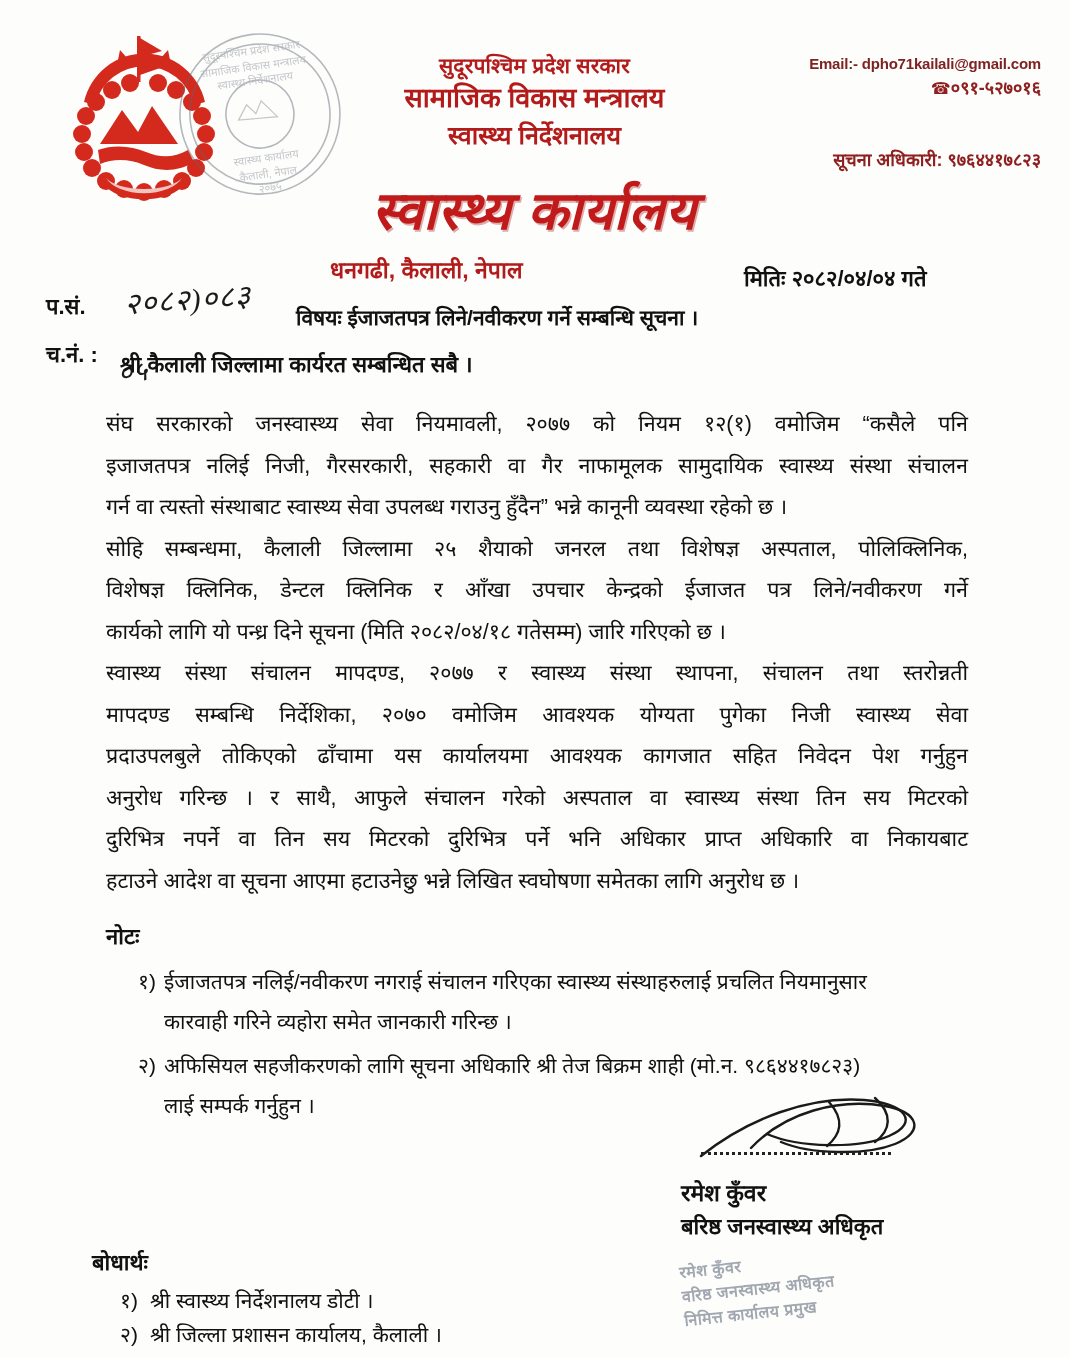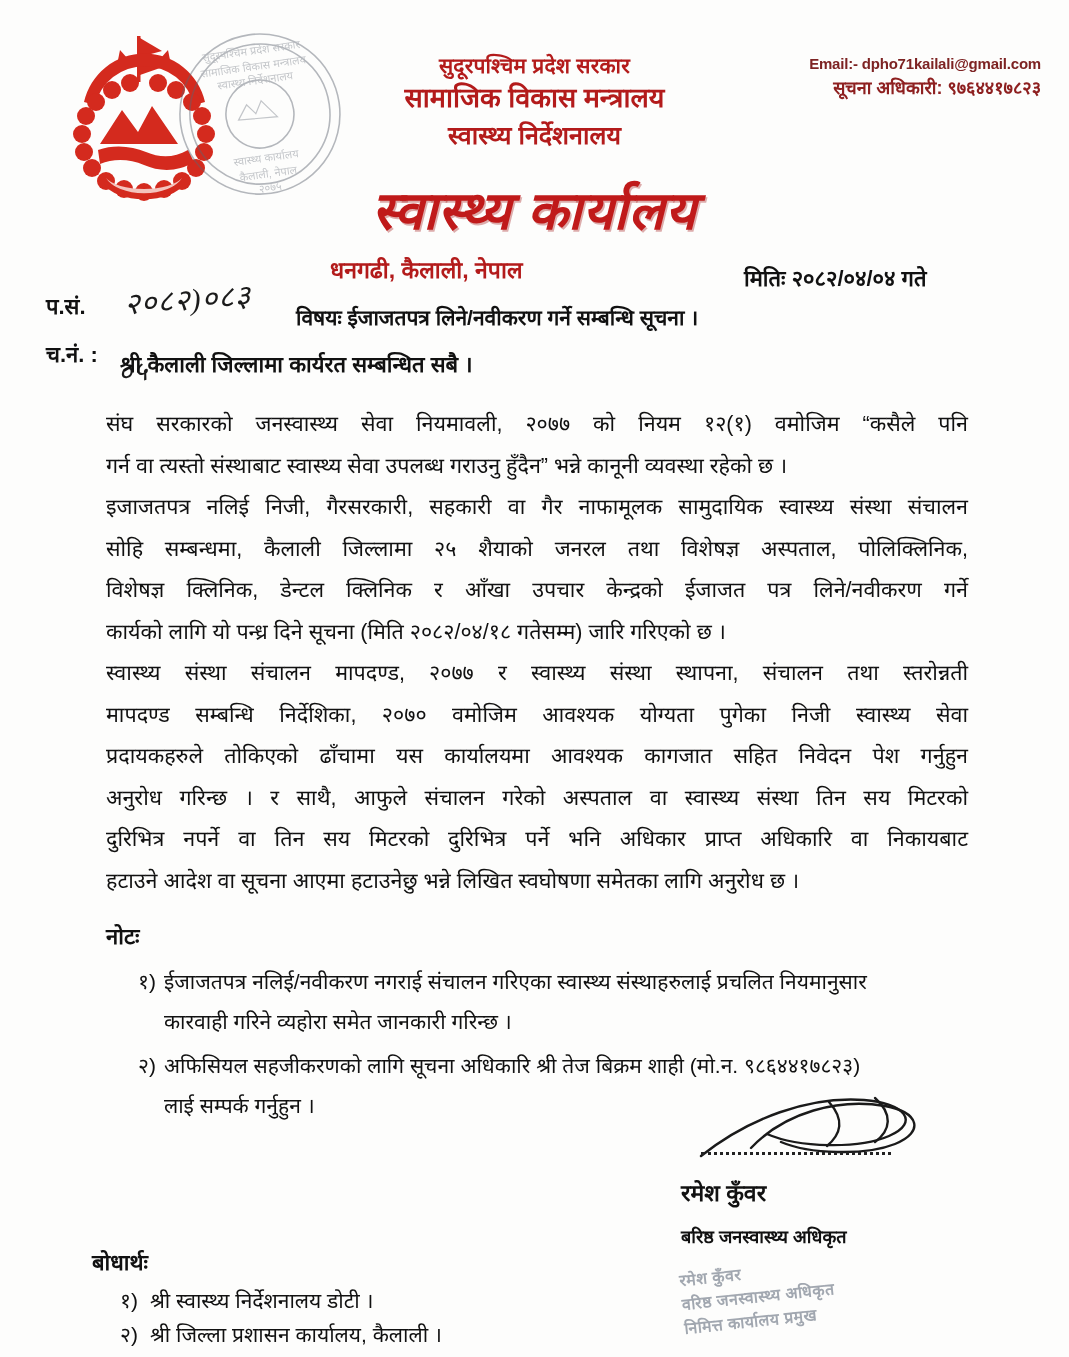--- a/index.html
+++ b/index.html
@@ -109,20 +109,21 @@
     color: #7d2323;
     text-align: right;
   }
   .contact-phone {
     font-size: 18px;
     font-weight: 700;
   }
   .contact-officer {
     font-size: 18px;
     font-weight: 700;
+    margin-top: 44px;
   }
   .phone-glyph { font-size: 16px; }
 
   
   .ref-area {
     position: absolute;
     left: 46px;
     top: 282px;
     width: 300px;
   }
@@ -243,23 +244,23 @@
     top: 62px;
     width: 190px;
     border-bottom: 3px dotted #222;
   }
   .sig-name {
     font-size: 23px;
     font-weight: 600;
     margin-top: 4px;
   }
   .sig-post {
-    font-size: 18px;
-    font-weight: 600;
-    margin-top: 16px;
+    font-size: 22px;
+    font-weight: 600;
+    margin-top: 2px;
   }
   .ink-stamp {
     margin-top: 4px;
     transform: rotate(-6deg);
     color: #7f8793;
     opacity: 0.72;
     font-size: 16px;
     line-height: 1.5;
     font-weight: 600;
     letter-spacing: 0.4px;
@@ -367,20 +368,23 @@
       <div class="org-line1">सुदूरपश्चिम प्रदेश सरकार</div>
       <div class="org-line2">सामाजिक विकास मन्त्रालय</div>
       <div class="org-line3">स्वास्थ्य निर्देशनालय</div>
     </div>
 
     <div class="office-title">स्वास्थ्य कार्यालय</div>
     <div class="address-line">धनगढी, कैलाली, नेपाल</div>
 
     <div class="contact-block">
       <div class="contact-email">Email:- dpho71kailali@gmail.com</div>
+      <div class="contact-phone">
+        <span class="phone-glyph">☎</span><span>०९१-५२७०१६</span>
+      </div>
       <div class="contact-officer">सूचना अधिकारी: ९७६४४१७८२३</div>
     </div>
   </div>
 
   <div class="ref-area">
     <div class="ref-row">
       <span class="ref-label">प.सं.</span>
       <span class="ref-value pasa">२०८२)०८३</span>
     </div>
     <div class="ref-row">
@@ -388,28 +392,28 @@
       <span class="ref-value chana">०५</span>
     </div>
   </div>
 
   <div class="date-line">मितिः २०८२/०४/०४ गते</div>
   <div class="subject">विषयः ईजाजतपत्र लिने/नवीकरण गर्ने सम्बन्धि सूचना ।</div>
   <div class="recipient">श्री कैलाली जिल्लामा कार्यरत सम्बन्धित सबै ।</div>
 
   <div class="body-text">
     <div class="body-line">संघ सरकारको जनस्वास्थ्य सेवा नियमावली, २०७७ को नियम १२(१) वमोजिम “कसैले पनि</div>
+    <div class="body-line">इजाजतपत्र नलिई निजी, गैरसरकारी, सहकारी वा गैर नाफामूलक सामुदायिक स्वास्थ्य संस्था संचालन</div>
     <div class="body-line last">गर्न वा त्यस्तो संस्थाबाट स्वास्थ्य सेवा उपलब्ध गराउनु हुँदैन” भन्ने कानूनी व्यवस्था रहेको छ ।</div>
-    <div class="body-line">इजाजतपत्र नलिई निजी, गैरसरकारी, सहकारी वा गैर नाफामूलक सामुदायिक स्वास्थ्य संस्था संचालन</div>
     <div class="body-line">सोहि सम्बन्धमा, कैलाली जिल्लामा २५ शैयाको जनरल तथा विशेषज्ञ अस्पताल, पोलिक्लिनिक,</div>
     <div class="body-line">विशेषज्ञ क्लिनिक, डेन्टल क्लिनिक र आँखा उपचार केन्द्रको ईजाजत पत्र लिने/नवीकरण गर्ने</div>
     <div class="body-line last">कार्यको लागि यो पन्ध्र दिने सूचना (मिति २०८२/०४/१८ गतेसम्म) जारि गरिएको छ ।</div>
     <div class="body-line">स्वास्थ्य संस्था संचालन मापदण्ड, २०७७ र स्वास्थ्य संस्था स्थापना, संचालन तथा स्तरोन्नती</div>
     <div class="body-line">मापदण्ड सम्बन्धि निर्देशिका, २०७० वमोजिम आवश्यक योग्यता पुगेका निजी स्वास्थ्य सेवा</div>
-    <div class="body-line">प्रदायकहरुले तोकिएको ढाँचामा यस कार्यालयमा आवश्यक कागजात सहित निवेदन पेश गर्नुहुन</div>
+    <div class="body-line">प्रदाउपलबुले तोकिएको ढाँचामा यस कार्यालयमा आवश्यक कागजात सहित निवेदन पेश गर्नुहुन</div>
     <div class="body-line">अनुरोध गरिन्छ । र साथै, आफुले संचालन गरेको अस्पताल वा स्वास्थ्य संस्था तिन सय मिटरको</div>
     <div class="body-line">दुरिभित्र नपर्ने वा तिन सय मिटरको दुरिभित्र पर्ने भनि अधिकार प्राप्त अधिकारि वा निकायबाट</div>
     <div class="body-line last">हटाउने आदेश वा सूचना आएमा हटाउनेछु भन्ने लिखित स्वघोषणा समेतका लागि अनुरोध छ ।</div>
   </div>
 
   <div class="notes">
     <div class="notes-label">नोटः</div>
 
     <div class="note-item">
       <span class="note-marker">१)</span>

